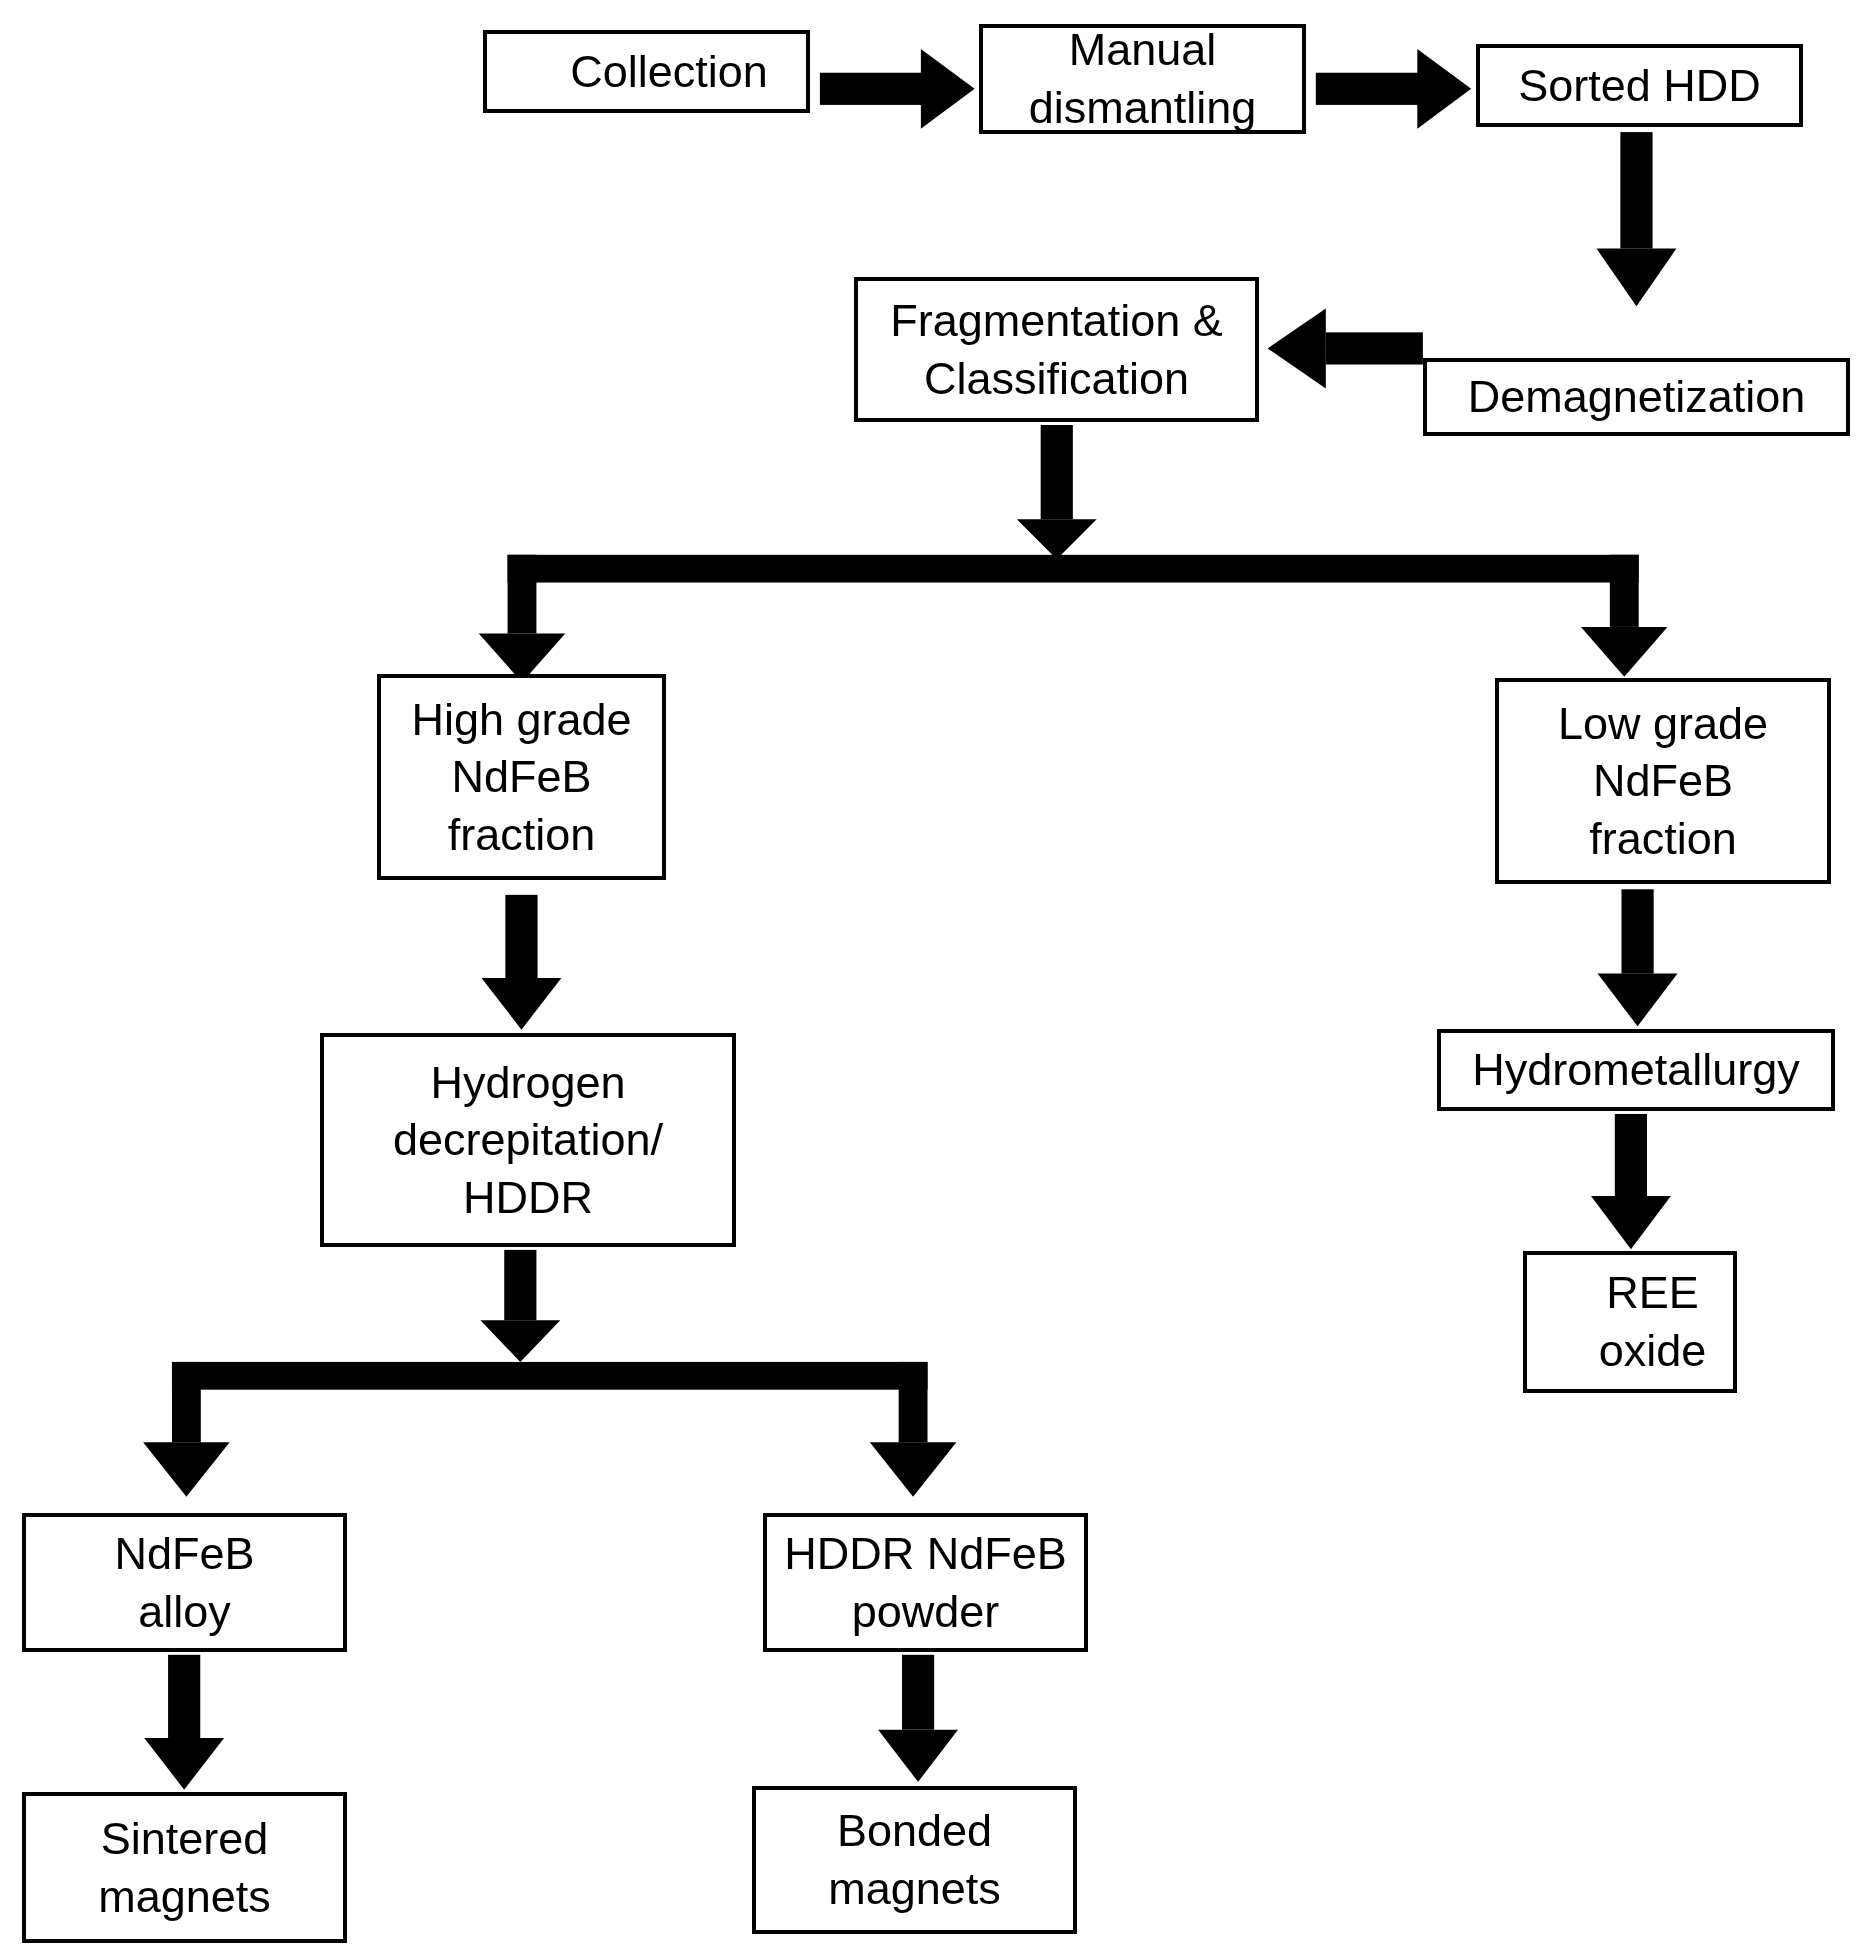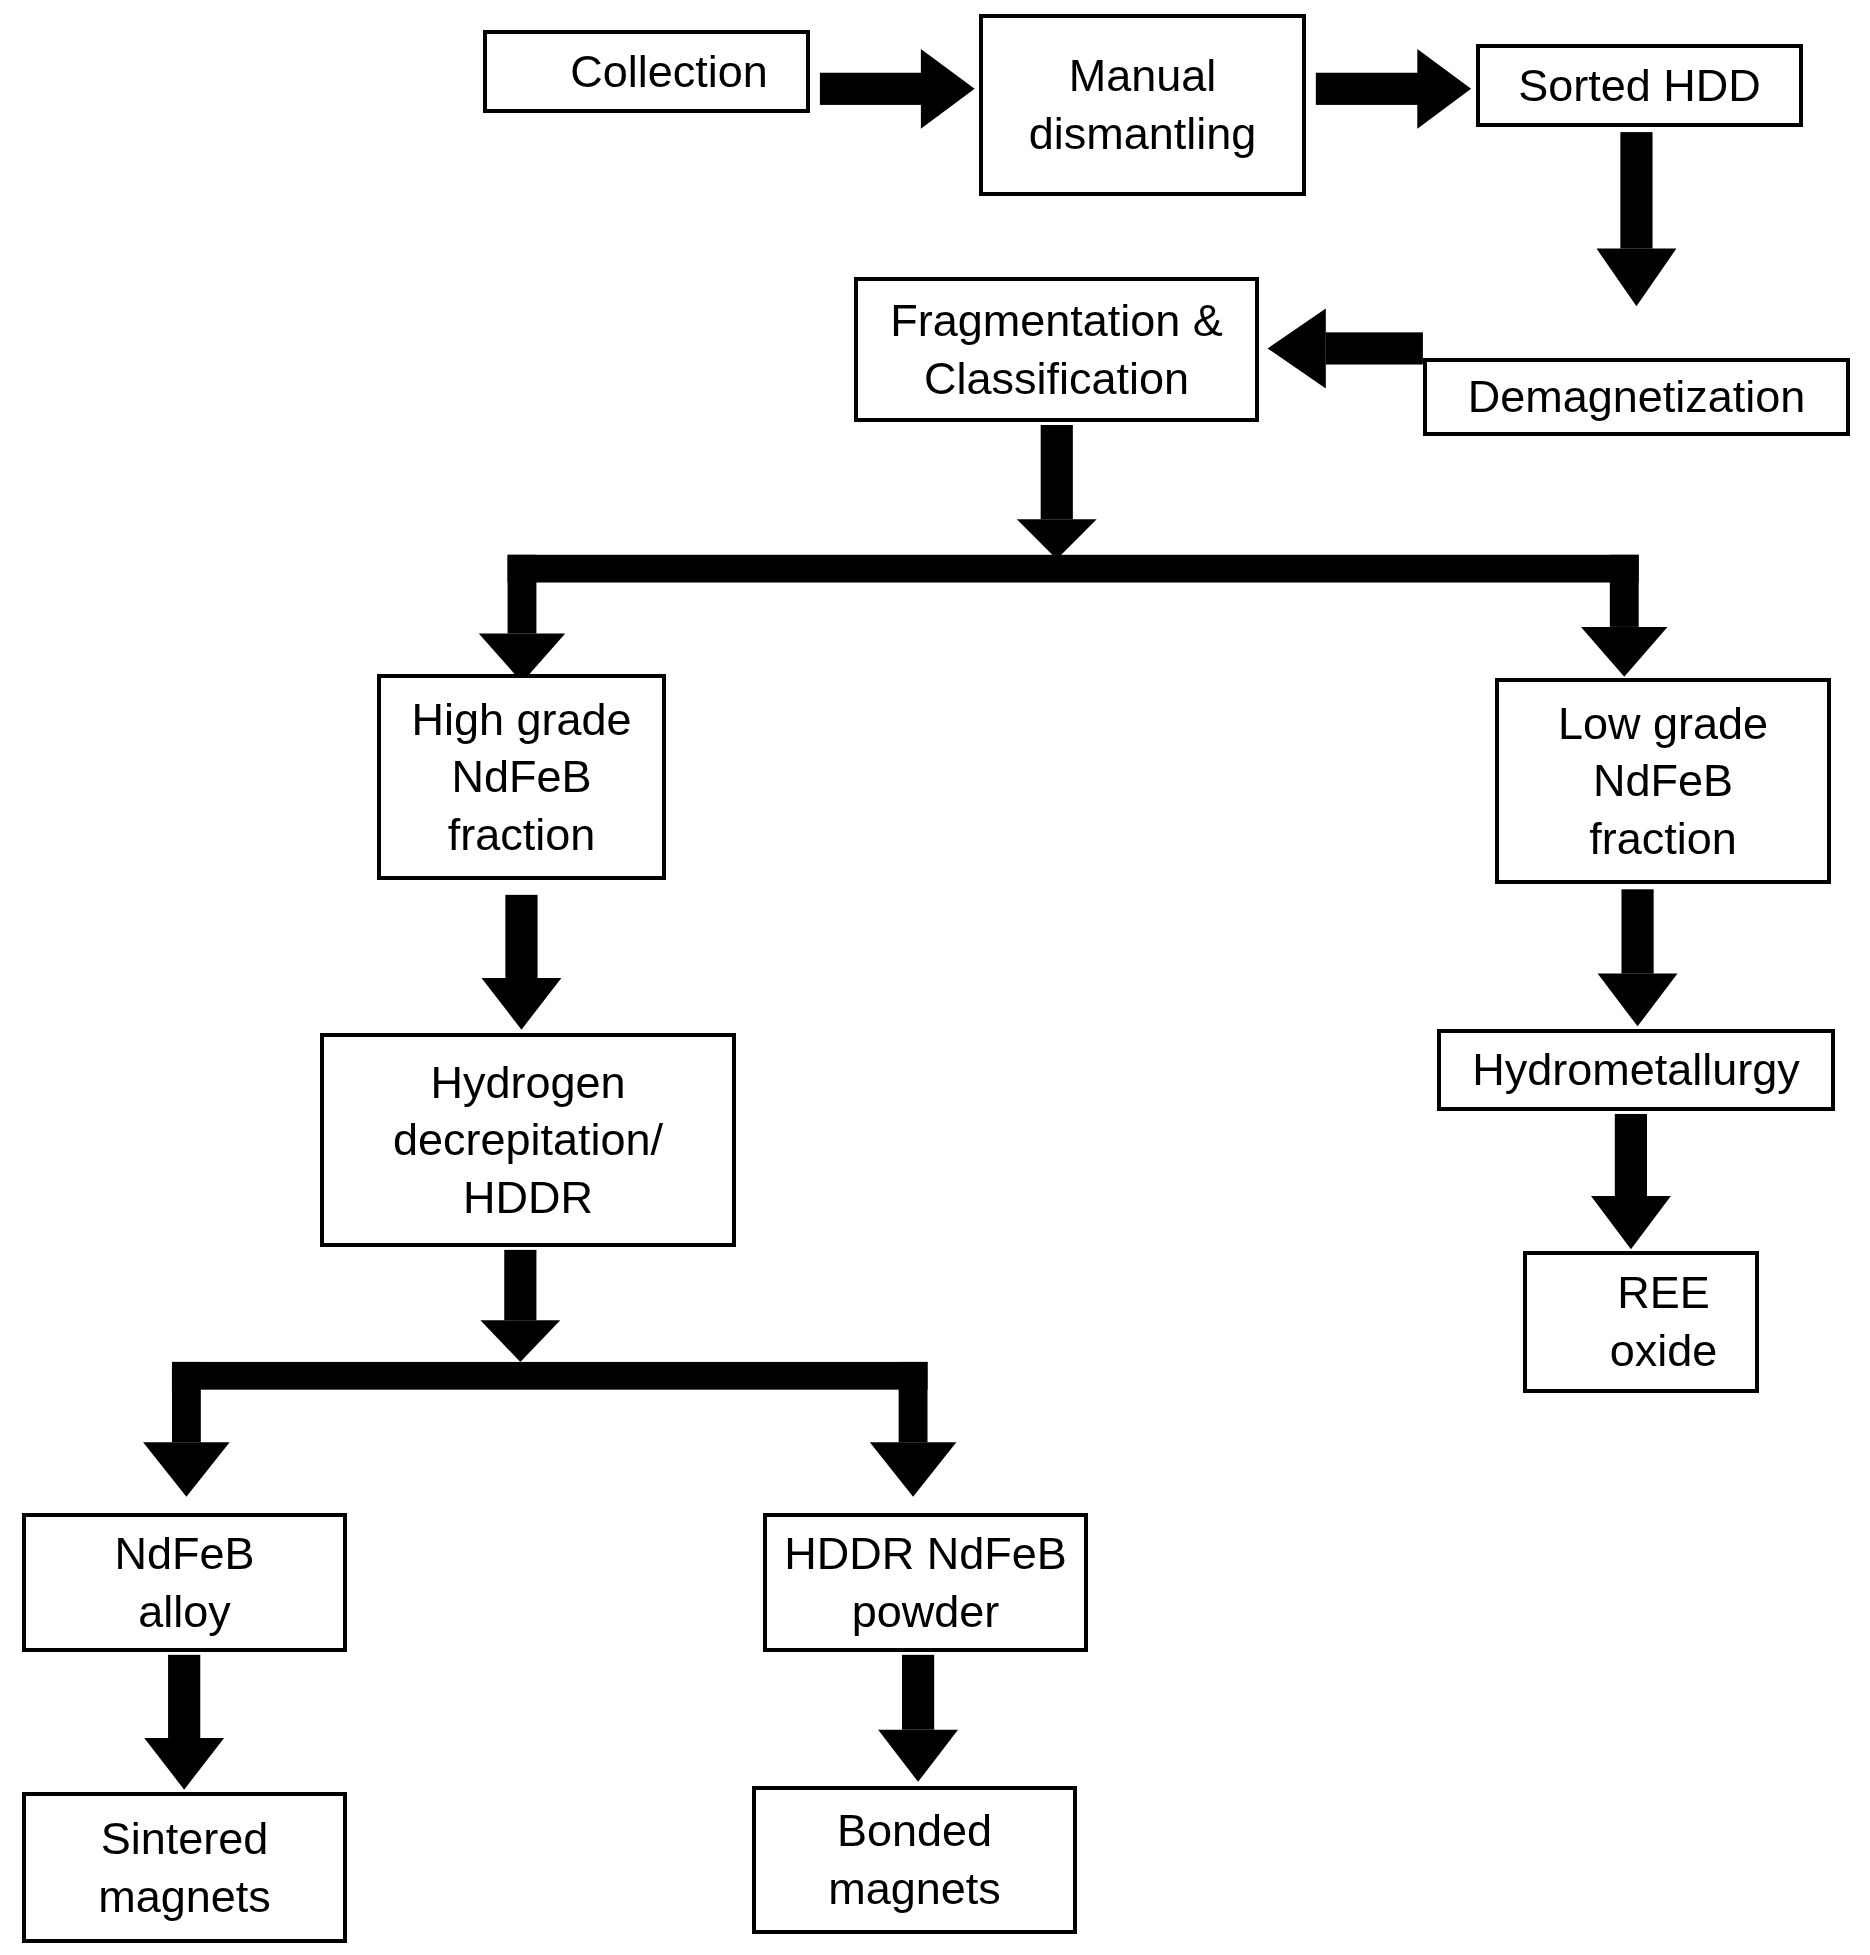--- a/index.html
+++ b/index.html
@@ -26,29 +26,29 @@
     align-items: center;
     justify-content: center;
     text-align: center;
     font-size: 45px;
     line-height: 1.28;
     white-space: pre-line;
     z-index: 2;
   }
   
   .n-collection   { left: 483px;  top: 30px;   width: 327px; height: 83px; padding-left: 45px; }
-  .n-manual       { left: 979px; top: 14px;   width: 327px; height: 182px; text-align: center; }
+  .n-manual       { left: 979px; top: 24px;   width: 327px; height: 110px; text-align: center; }
   .n-sorted       { left: 1476px; top: 44px;   width: 327px; height: 83px; }
   .n-demag        { left: 1423px; top: 310px;  width: 427px; height: 78px; margin-top: 48px; }
   .n-frag         { left: 854px; top: 277px;  width: 405px; height: 145px; }
   .n-high         { left: 377px;  top: 674px; width: 289px; height: 206px; }
   .n-low          { left: 1495px; top: 678px; width: 336px; height: 206px; }
   .n-hydrogen     { left: 320px;  top: 1033px; width: 416px; height: 214px; }
   .n-hydromet     { left: 1437px; top: 1029px; width: 398px; height: 82px; }
-  .n-ree          { left: 1523px; top: 1251px; width: 236px; height: 142px; padding-left: 45px; }
+  .n-ree          { left: 1523px; top: 1251px; width: 214px; height: 142px; padding-left: 45px; }
   .n-alloy        { left: 22px;   top: 1513px; width: 325px; height: 139px; }
   .n-powder       { left: 763px; top: 1513px; width: 325px; height: 139px; }
   .n-sintered     { left: 22px;   top: 1792px; width: 325px; height: 151px; }
   .n-bonded       { left: 752px; top: 1786px; width: 325px; height: 148px; }
 </style>
 </head>
 <body>
 
 <div class="canvas">
 

